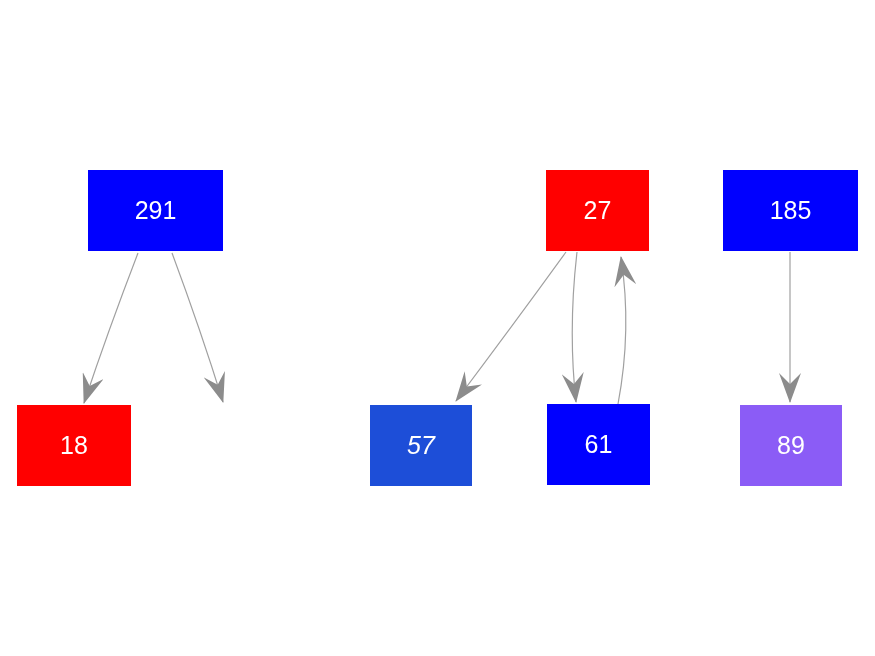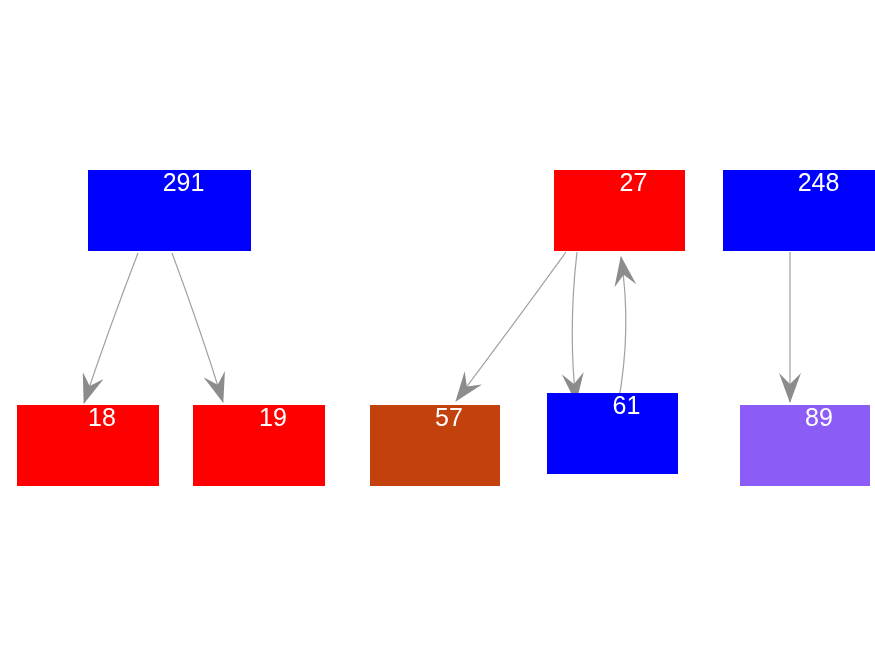--- a/index.html
+++ b/index.html
@@ -19,35 +19,34 @@
   .edges-layer path.edge {
     fill: none;
     stroke: #a0a0a0;
     stroke-width: 1.2px;
   }
   .arrowhead { fill: #8c8c8c; }
   .node {
     position: absolute;
     height: 81px;
     display: flex;
-    align-items: flex-start;
+    align-items: center;
     justify-content: center;
     color: #ffffff;
     font-size: 25px;
     line-height: 1;
     cursor: pointer;
     user-select: none;
-    padding-left: 28px;
   }
   .n-291 { left: 88px;  top: 170px; width: 135px; }
   .n-18  { left: 17px;  top: 405px; width: 114px; }
   .n-19  { left: 193px; top: 405px; width: 104px; }
   .n-27  { left: 546px; top: 170px; width: 103px; }
   .n-57  { left: 370px; top: 405px; width: 102px; }
-  .n-61  { left: 547px; top: 393px; width: 103px; }
+  .n-61  { left: 547px; top: 404px; width: 103px; }
   .n-248 { left: 723px; top: 170px; width: 135px; }
   .n-89  { left: 740px; top: 405px; width: 102px; }
 </style>
 </head>
 <body>
 
 <div class="canvas">
 
   <svg class="edges-layer" width="875" height="656" viewBox="0 0 875 656" xmlns="http://www.w3.org/2000/svg">
     <defs>
@@ -64,37 +63,34 @@
   </svg>
 
   <div class="node n-291" style="background: rgb(0, 0, 255);">
     <span>291</span>
   </div>
 
   <div class="node n-18" style="background: rgb(255, 0, 0);">
     <span>18</span>
   </div>
 
-  <div class="node n-19" style="background: rgb(255, 0, 0);">
-    <span>19</span>
-  </div>
 
-  <div class="node n-27" style="background: rgb(255, 0, 0); margin-left: 8px;">
+  <div class="node n-27" style="background: rgb(255, 0, 0);">
     <span>27</span>
   </div>
 
-  <div class="node n-57" style="background: #c2410c;">
+  <div class="node n-57" style="background: #1d4ed8; font-style: italic;">
     <span>57</span>
   </div>
 
   <div class="node n-61" style="background: rgb(0, 0, 255);">
     <span>61</span>
   </div>
 
   <div class="node n-248" style="background: rgb(0, 0, 255);">
-    <span>248</span>
+    <span>185</span>
   </div>
 
   <div class="node n-89" style="background: #8b5cf6;">
     <span>89</span>
   </div>
 
 </div>
 
 </body></html>

